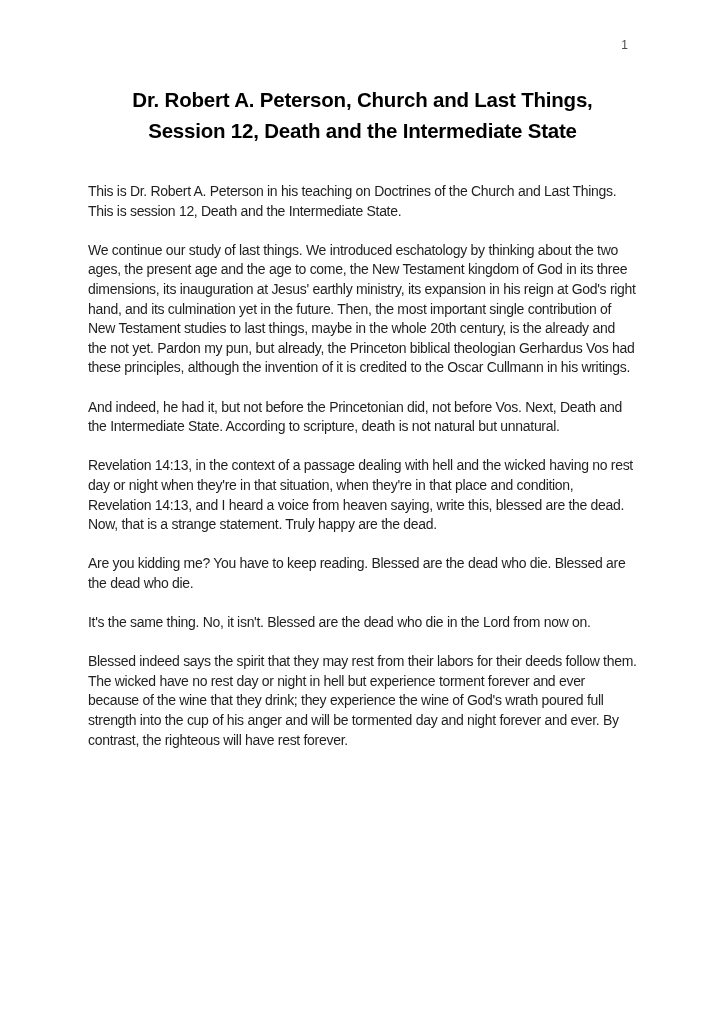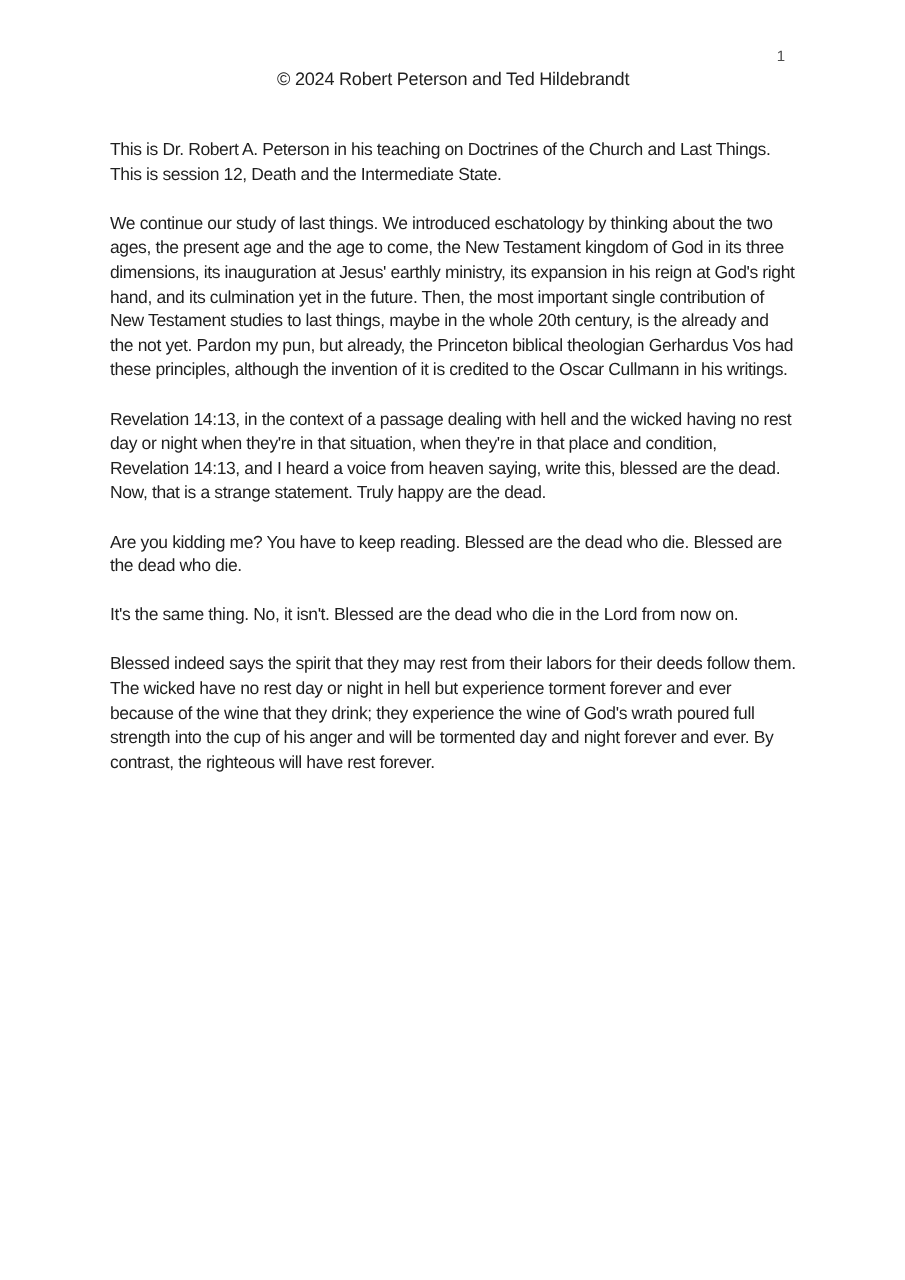--- a/index.html
+++ b/index.html
@@ -53,25 +53,29 @@
     margin: 0 0 19.6px 0;
   }
 </style>
 </head>
 <body>
 
 <div class="page">
 
   <div class="page-number">1</div>
 
+  <h1 class="doc-title">
+    <span>Dr. Robert A. Peterson, Church and Last Things,</span><br>
+    <span>Session 12, Death and the Intermediate State</span>
+  </h1>
 
-  <div class="copyright">© 2024 Robert Peterson and Ted Hildebrandt</div>
 
   <div class="doc-body">
     <p>This is Dr. Robert A. Peterson in his teaching on Doctrines of the Church and Last Things. This is session 12, Death and the Intermediate State.</p>
     <p>We continue our study of last things. We introduced eschatology by thinking about the two ages, the present age and the age to come, the New Testament kingdom of God in its three dimensions, its inauguration at Jesus' earthly ministry, its expansion in his reign at God's right hand, and its culmination yet in the future. Then, the most important single contribution of New Testament studies to last things, maybe in the whole 20th century, is the already and the not yet. Pardon my pun, but already, the Princeton biblical theologian Gerhardus Vos had these principles, although the invention of it is credited to the Oscar Cullmann in his writings.</p>
+    <p>And indeed, he had it, but not before the Princetonian did, not before Vos. Next, Death and the Intermediate State. According to scripture, death is not natural but unnatural.</p>
     <p>Revelation 14:13, in the context of a passage dealing with hell and the wicked having no rest day or night when they're in that situation, when they're in that place and condition, Revelation 14:13, and I heard a voice from heaven saying, write this, blessed are the dead. Now, that is a strange statement. Truly happy are the dead.</p>
     <p>Are you kidding me? You have to keep reading. Blessed are the dead who die. Blessed are the dead who die.</p>
     <p>It's the same thing. No, it isn't. Blessed are the dead who die in the Lord from now on.</p>
     <p>Blessed indeed says the spirit that they may rest from their labors for their deeds follow them. The wicked have no rest day or night in hell but experience torment forever and ever because of the wine that they drink; they experience the wine of God's wrath poured full strength into the cup of his anger and will be tormented day and night forever and ever. By contrast, the righteous will have rest forever.</p>
   </div>
 
 </div>
 
 </body></html>

